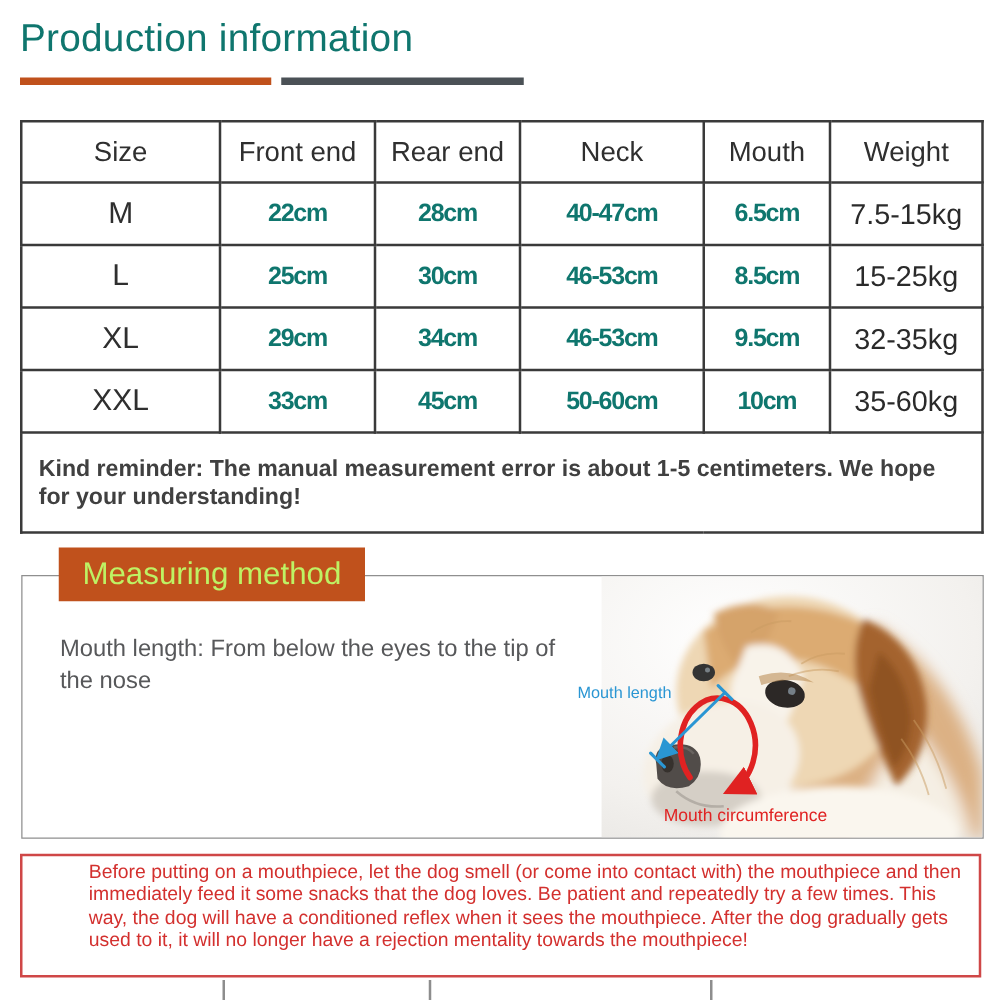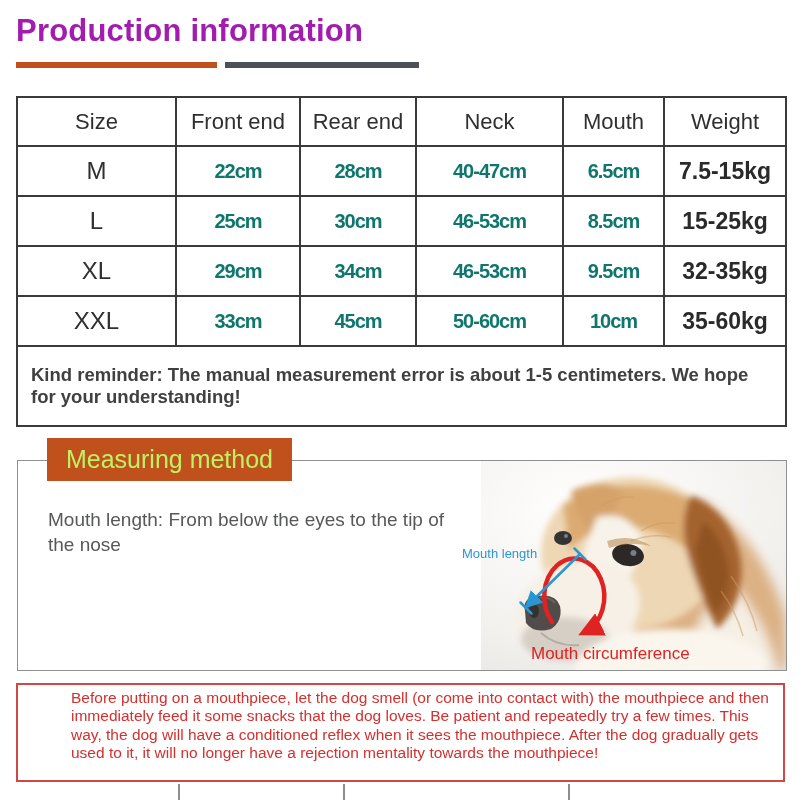--- a/index.html
+++ b/index.html
@@ -7,36 +7,36 @@
     --text_dark:#2f2f2f; --body_gray:#57585a; --frame_gray:#8f8f8f;
     --blue_annotation:#2a96d3; --red_annotation:#e02222;
     --suggest_red:#ec0e0e; --suggest_border:#cf4747; --suggest_text:#d3302e;
   }
   *{margin:0;padding:0;box-sizing:border-box;}
   html,body{background:#fff;}
   body{font-family:"Liberation Sans",sans-serif;}
   #page{position:relative;width:800px;height:800px;background:#fff;overflow:hidden;}
 
   
-  .page-title{position:absolute;left:16px;top:13px;font-size:31px;font-weight:bold;
-    color:#a21caf;letter-spacing:.2px;}
+  .page-title{position:absolute;left:16px;top:13px;font-size:31px;font-weight:normal;
+    color:#0f766e;letter-spacing:.2px;}
   .bar{position:absolute;top:62px;height:6px;}
   .bar.orange{left:16px;width:201px;background:var(--accent_orange);}
   .bar.gray{left:225px;width:194px;background:var(--bar_gray);}
 
   
   .size-table{position:absolute;left:16px;top:96px;border-collapse:collapse;table-layout:fixed;}
   .size-table th,.size-table td{border:2px solid var(--table_border);text-align:center;
     vertical-align:middle;color:var(--text_dark);}
   .size-table th{height:49px;font-size:22px;font-weight:500;}
   .size-table td{height:50px;}
   td.size-cell{font-size:24px;font-weight:400;}
   td.cm-cell{font-family:Liberation Sans, sans-serif;font-weight:bold;font-size:20px;
     letter-spacing:-1px;color:#0f766e;}
-  td.weight-cell{font-size:23px;font-weight:700;color:#2a2a2a;margin-left:16px;}
+  td.weight-cell{font-size:23px;font-weight:400;color:#2a2a2a;margin-left:16px;}
   td.reminder-cell{height:51px;text-align:left;font-size:18.5px;line-height:22px;
     padding:17px 13px;color:#404040;font-weight:700;}
 
   
   .measure-frame{position:absolute;left:17px;top:460px;width:770px;height:211px;
     border:1px solid var(--frame_gray);}
   .measure-heading{position:absolute;left:47px;top:438px;width:245px;height:43px;
     background:var(--accent_orange);color:#bef264;font-size:25px;line-height:43px;
     text-align:center;z-index:3;}
   .measure-text{position:absolute;left:48px;width:420px;font-size:19px;line-height:25px;
@@ -47,21 +47,21 @@
   
   .dog-photo{position:absolute;left:481px;top:461px;width:305px;height:209px;
     overflow:hidden;z-index:1;}
   .dog-photo svg{display:block;}
 
   
   .annot-layer{position:absolute;left:440px;top:540px;width:350px;height:135px;z-index:4;
     pointer-events:none;}
   .annot-label{position:absolute;z-index:5;white-space:nowrap;}
   .annot-label.length{left:462px;top:546px;font-size:13px;color:var(--blue_annotation);font-weight:500;}
-  .annot-label.circumference{left:531px;top:644px;font-size:17px;color:var(--red_annotation);font-weight:500;}
+  .annot-label.circumference{left:531px;top:644px;font-size:14px;color:var(--red_annotation);font-weight:500;}
 
   
   .suggest-box{position:absolute;left:16px;top:683px;width:769px;height:99px;
     border:2px solid var(--suggest_border);display:flex;align-items:stretch;background:#fff;}
   .suggest-label{width:96px;flex:0 0 96px;background:var(--suggest_red);color:#fff;
     font-size:25px;display:flex;align-items:center;justify-content:center;}
   .suggest-text{flex:1;padding:4px 8px 4px 10px;color:var(--suggest_text);font-size:15.5px;
     line-height:18.4px;font-weight:500;margin-left:43px;}
 
   

